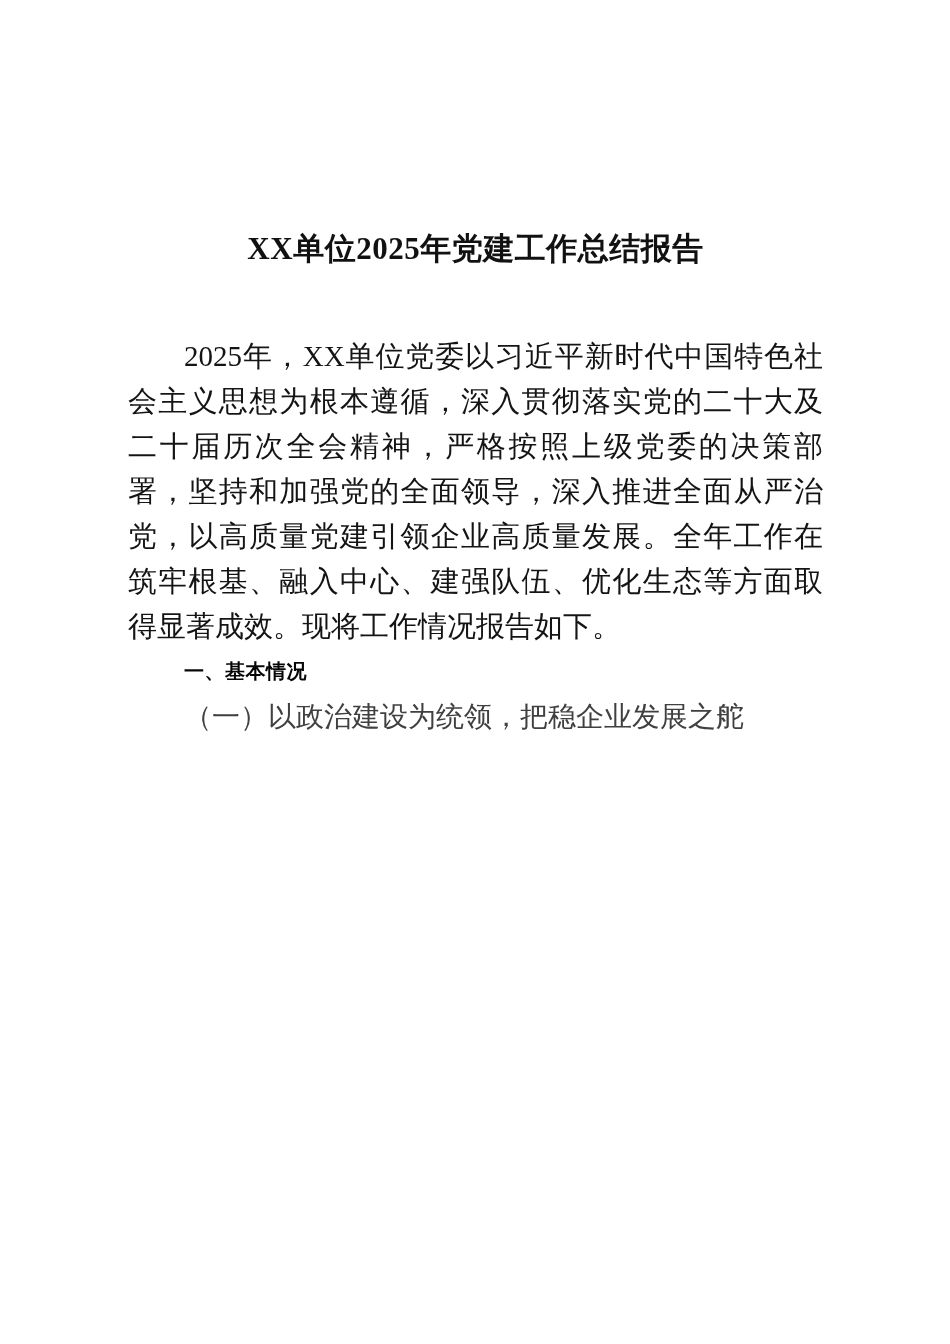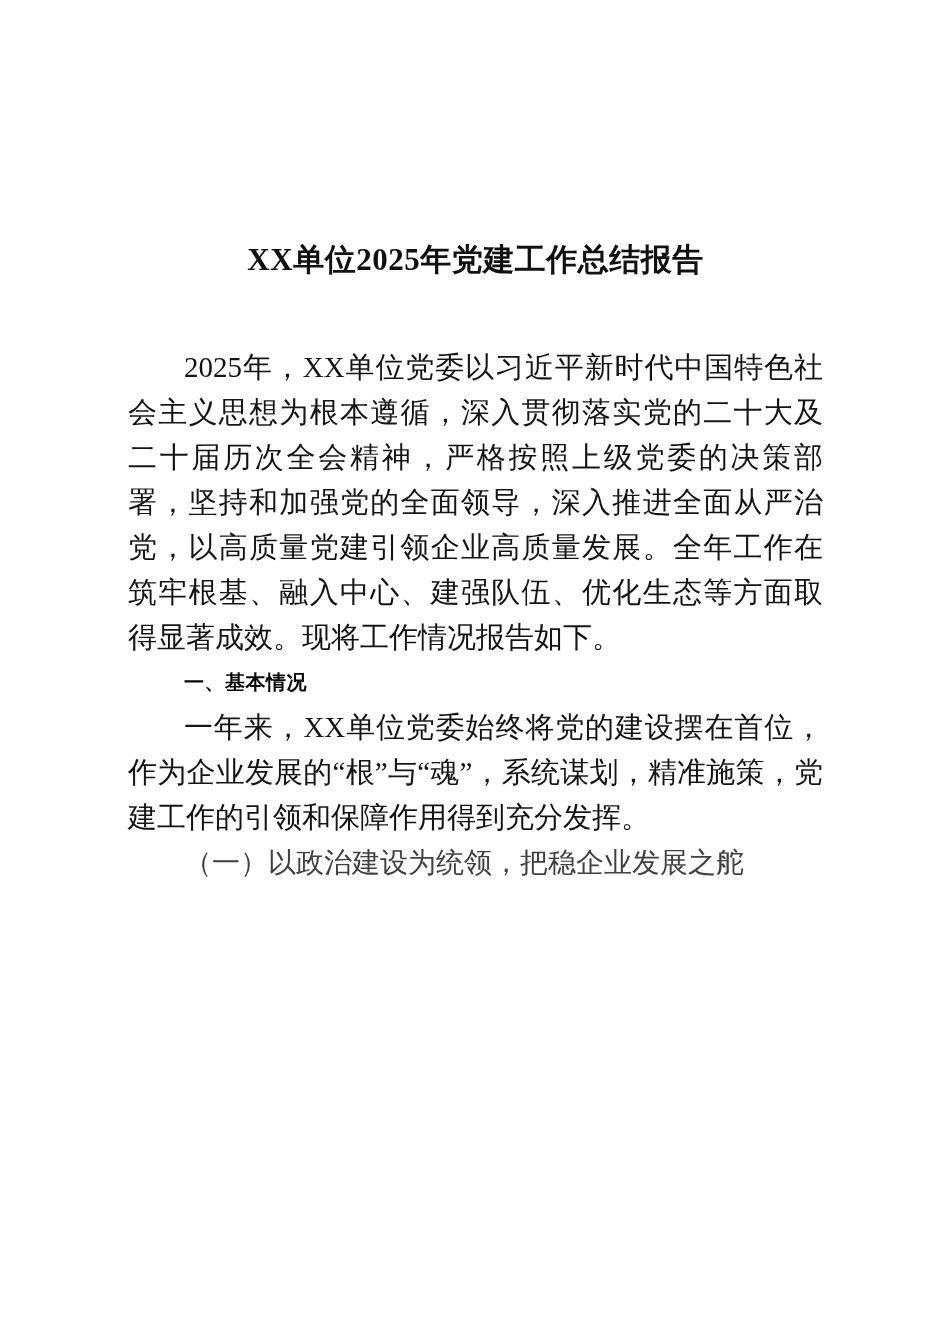--- a/index.html
+++ b/index.html
@@ -12,21 +12,21 @@
     width: 950px;
     height: 1344px;
     background: #ffffff;
     margin: 0 auto;
     overflow: hidden;
     box-sizing: border-box;
   }
   .content {
     position: absolute;
     left: 128px;
-    top: 15px;
+    top: 4px;
     width: 695px;
   }
   .doc-title {
     font-family: "Liberation Serif", "DejaVu Serif", serif;
     font-weight: bold;
     font-size: 31px;
     line-height: 45px;
     color: #111111;
     text-align: center;
     margin: 0;
@@ -74,19 +74,18 @@
 
 <div class="page">
   <div class="content">
 
     <h1 class="doc-title">XX单位2025年党建工作总结报告</h1>
 
     <p class="para para-first">2025年，XX单位党委以习近平新时代中国特色社会主义思想为根本遵循，深入贯彻落实党的二十大及二十届历次全会精神，严格按照上级党委的决策部署，坚持和加强党的全面领导，深入推进全面从严治党，以高质量党建引领企业高质量发展。全年工作在筑牢根基、融入中心、建强队伍、优化生态等方面取得显著成效。现将工作情况报告如下。</p>
 
     <h2 class="heading-1">一、基本情况</h2>
 
-    <p class="para">一年来，XX单位党委始终将党的建设摆在首位，作为企业发展的“根”与“魂”，系统谋划，精准施策，党建工作的引领和保障作用得到充分发挥。</p>
 
     <h3 class="heading-2">（一）以政治建设为统领，把稳企业发展之舵</h3>
 
 
   </div>
 </div>
 
 </body></html>

